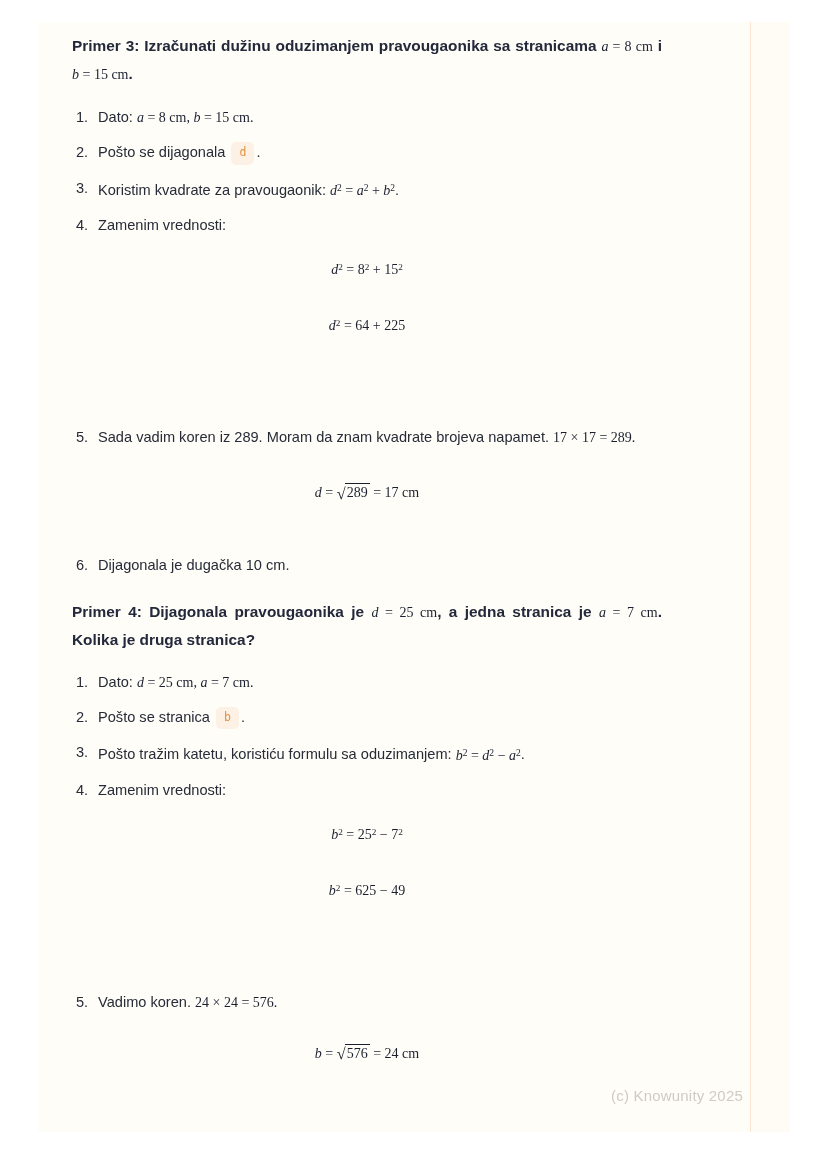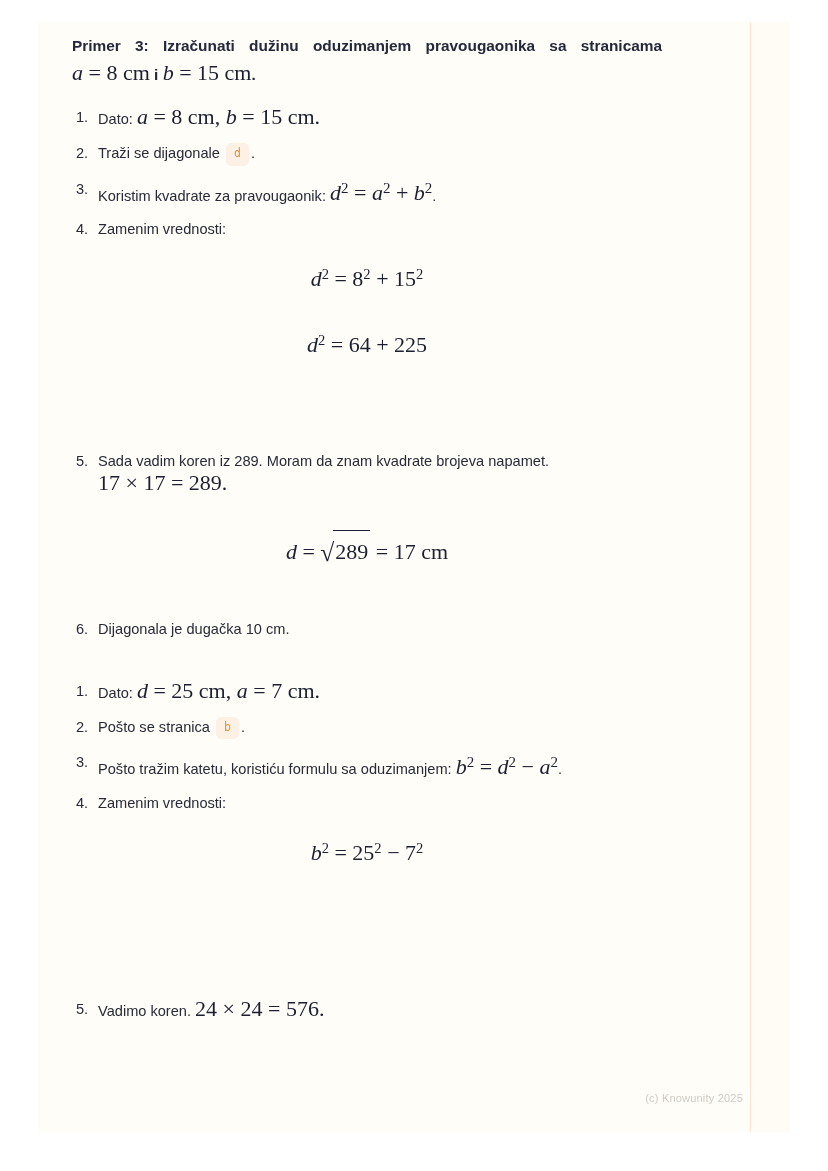--- a/index.html
+++ b/index.html
@@ -87,21 +87,21 @@
     left: 4px;
     top: 0;
     font-family: "Liberation Sans", sans-serif;
     font-size: 14.6px;
     color: #262b37;
   }
 
   
   .m {
     font-family: "Liberation Serif", "DejaVu Serif", serif;
-    font-size: 22px;
+    font-size: 14px;
     font-style: normal;
     color: #1b2030;
     white-space: nowrap;
   }
   .m i, .mi {
     font-family: "Liberation Serif", "DejaVu Serif", serif;
     font-style: italic;
   }
   .m sup {
     font-size: 0.68em;
@@ -120,21 +120,21 @@
     padding: 5px 8px 6px 8px;
     border-radius: 5px;
     vertical-align: 1px;
     margin: 0 2px;
   }
 
   
   .eq {
     text-align: center;
     font-family: "Liberation Serif", "DejaVu Serif", serif;
-    font-size: 22px;
+    font-size: 14px;
     color: #1b2030;
     white-space: nowrap;
   }
   .eq sup {
     font-size: 0.66em;
     vertical-align: 0.47em;
   }
   .eq i { font-style: italic; }
 
   
@@ -145,31 +145,31 @@
   }
   .sqrt > .rad {
     font-size: 1.16em;
     line-height: 1;
     display: inline-block;
     vertical-align: -0.07em;
   }
   .sqrt > .rand {
     display: inline-block;
     border-top: 1.2px solid #1b2030;
-    padding: 8px 2px 0 2px;
+    padding: 1px 2px 0 2px;
     margin-left: -1px;
   }
 
   
   .watermark {
     position: absolute;
     right: 47px;
     bottom: 28px;
     font-family: "Liberation Sans", sans-serif;
-    font-size: 11px;
+    font-size: 15px;
     color: #cfcbc4;
     letter-spacing: 0.2px;
     white-space: nowrap;
   }
 
   
   .sp-18 { height: 18px; }
   .sp-12 { height: 12px; }
   .sp-22 { height: 22px; }
   .sp-26 { height: 26px; }
@@ -194,21 +194,21 @@
 
       <ul class="list">
         <li class="list-item">
           <span class="num">1.</span>
           <span>Dato: </span><span class="m"><i>a</i> = 8 cm, <i>b</i> = 15 cm.</span>
         </li>
         <div class="sp-12"></div>
 
         <li class="list-item">
           <span class="num">2.</span>
-          <span>Traži se dijagonale </span><span class="chip">d</span><span>.</span>
+          <span>Pošto se dijagonala </span><span class="chip">d</span><span>.</span>
         </li>
         <div class="sp-12"></div>
 
         <li class="list-item">
           <span class="num">3.</span>
           <span>Koristim kvadrate za pravougaonik: </span><span class="m"><i>d</i><sup>2</sup> = <i>a</i><sup>2</sup> + <i>b</i><sup>2</sup></span><span>.</span>
         </li>
         <div class="sp-12"></div>
 
         <li class="list-item">
@@ -243,20 +243,21 @@
 
       <ul class="list">
         <li class="list-item">
           <span class="num">6.</span>
           <span>Dijagonala je dugačka 10 cm.</span>
         </li>
       </ul>
 
       <div class="sp-22"></div>
 
+      <p class="heading h-primer4"><span>Primer 4: Dijagonala pravougaonika je </span><span class="m"><i>d</i> = 25 cm</span><span>, a jedna stranica je </span><span class="m"><i>a</i> = 7 cm</span><span>. Kolika je druga stranica?</span></p>
 
       <div class="sp-18"></div>
 
       <ul class="list">
         <li class="list-item">
           <span class="num">1.</span>
           <span>Dato: </span><span class="m"><i>d</i> = 25 cm, <i>a</i> = 7 cm.</span>
         </li>
         <div class="sp-12"></div>
 
@@ -275,32 +276,34 @@
         <li class="list-item">
           <span class="num">4.</span>
           <span>Zamenim vrednosti:</span>
         </li>
       </ul>
 
       <div class="sp-26"></div>
 
       <div class="eq"><i>b</i><sup>2</sup> = 25<sup>2</sup> − 7<sup>2</sup></div>
       <div class="sp-40"></div>
+      <div class="eq"><i>b</i><sup>2</sup> = 625 − 49</div>
       <div class="sp-40"></div>
 
       <div class="sp-40"></div>
       <div class="sp-12"></div>
 
       <ul class="list">
         <li class="list-item">
           <span class="num">5.</span>
           <span>Vadimo koren. </span><span class="m">24 × 24 = 576.</span>
         </li>
       </ul>
 
       <div class="sp-30"></div>
 
+      <div class="eq"><i>b</i> = <span class="sqrt"><span class="rad">√</span><span class="rand">576</span></span> = 24 cm</div>
 
     </div>
 
     <div class="watermark">(c) Knowunity 2025</div>
   </div>
 </div>
 
 </body></html>

